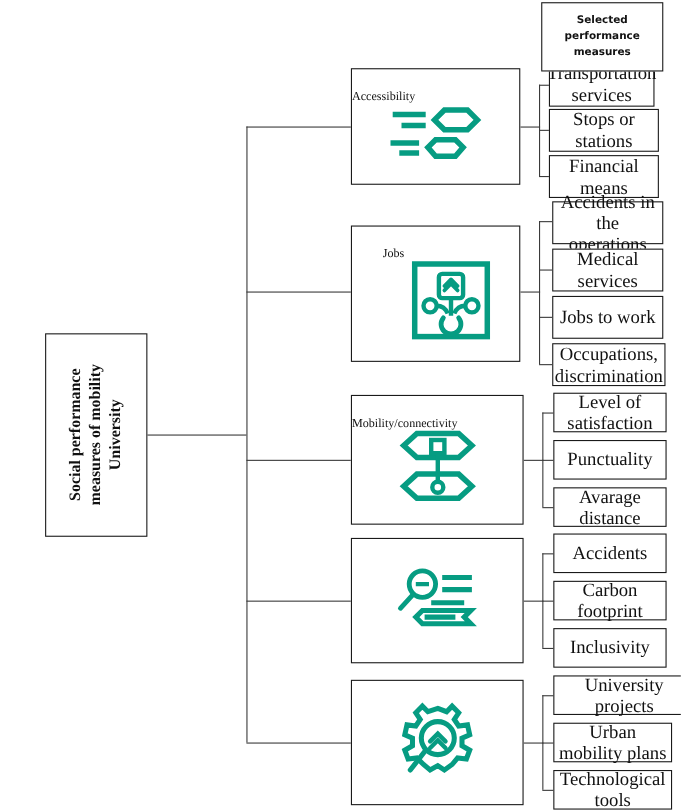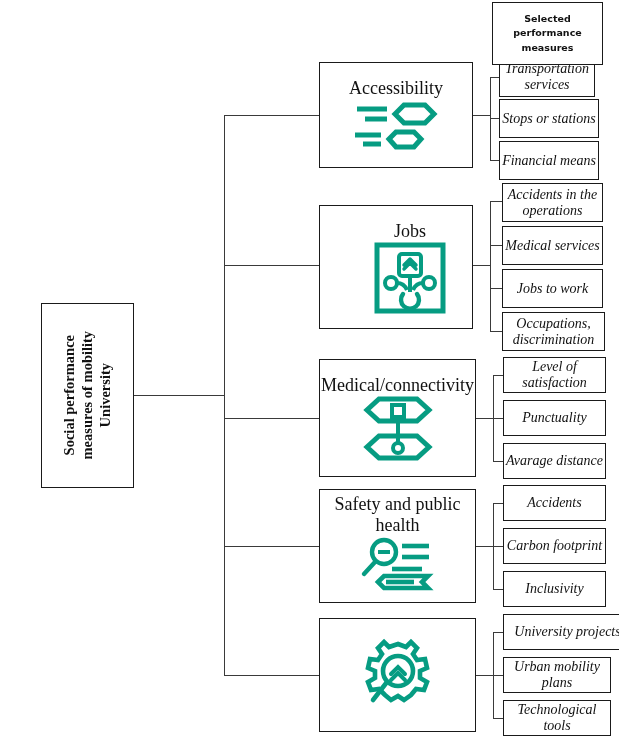--- a/index.html
+++ b/index.html
@@ -23,35 +23,34 @@
     border: 1px solid #1a1a1a;
     background: #ffffff;
     display: flex;
     align-items: center;
     justify-content: center;
     text-align: center;
     color: #111111;
     font-family: "Liberation Serif", serif;
   }
   .leaf-box {
-    font-size: 14px;
+    font-size: 17px;
     line-height: 1.12;
     padding: 0 2px;
-    font-style: italic;
   }
   .cat-box {
     font-size: 12.5px;
     align-items: flex-start;
     justify-content: center;
     flex-direction: column;
   }
   .cat-label {
     width: 100%;
-    text-align: center;
-    font-size: 18px;
+    text-align: left;
+    font-size: 11px;
     color: #111111;
   }
   .cat-icon {
     width: 100%;
     display: flex;
     align-items: center;
     justify-content: center;
   }
   .header-box-bold {
     font-family: "DejaVu Sans", sans-serif;
@@ -167,34 +166,33 @@
         <circle cx="55" cy="41" r="6" fill="none" stroke="#069c82" stroke-width="4"></circle>
         <path d="M23 41 Q30 41 33 48" fill="none" stroke="#069c82" stroke-width="4"></path>
         <path d="M49 41 Q42 41 39 48" fill="none" stroke="#069c82" stroke-width="4"></path>
         <line x1="36" y1="34" x2="36" y2="50" stroke="#069c82" stroke-width="4"></line>
         <path d="M29 52 A9 9 0 1 0 43 52" fill="none" stroke="#069c82" stroke-width="4.4" stroke-linecap="round"></path>
       </svg>
     </span>
   </div>
 
   <div class="box cat-box" style="left:319px; top:359px; width:157px; height:118px;">
-    <span class="cat-label">Medical/connectivity</span>
+    <span class="cat-label">Mobility/connectivity</span>
     <span class="cat-icon">
       <svg width="78" height="66" viewBox="0 0 78 66">
         <path d="M39 3 L58 3 L70 14 L58 25 L39 25 L20 25 L8 14 L20 3 Z" fill="none" stroke="#069c82" stroke-width="5" stroke-linejoin="miter"></path>
         <path d="M39 40 L58 40 L70 51 L58 62 L39 62 L20 62 L8 51 L20 40 Z" fill="none" stroke="#069c82" stroke-width="5" stroke-linejoin="miter"></path>
         <rect x="33" y="9" width="12" height="12" fill="none" stroke="#069c82" stroke-width="4"></rect>
         <line x1="39" y1="21" x2="39" y2="47" stroke="#069c82" stroke-width="4"></line>
         <circle cx="39" cy="52" r="5" fill="none" stroke="#069c82" stroke-width="4"></circle>
       </svg>
     </span>
   </div>
 
   <div class="box cat-box" style="left:319px; top:489px; width:157px; height:114px;">
-    <span class="cat-label">Safety and public health</span>
     <span class="cat-icon">
       <svg width="84" height="62" viewBox="0 0 84 62">
         <circle cx="28" cy="16" r="12" fill="none" stroke="#069c82" stroke-width="4.4"></circle>
         <line x1="19" y1="26" x2="8" y2="38" stroke="#069c82" stroke-width="4.4" stroke-linecap="round"></line>
         <line x1="22" y1="16" x2="34" y2="16" stroke="#069c82" stroke-width="4"></line>
         <line x1="46" y1="10" x2="73" y2="10" stroke="#069c82" stroke-width="4.6"></line>
         <line x1="46" y1="21" x2="73" y2="21" stroke="#069c82" stroke-width="4.6"></line>
         <line x1="36" y1="33" x2="66" y2="33" stroke="#069c82" stroke-width="4.6"></line>
         <path d="M22 46 L28 40 L72 40 L66 46 L72 52 L28 52 Z" fill="none" stroke="#069c82" stroke-width="4.6" stroke-linejoin="miter"></path>
         <line x1="30" y1="46" x2="58" y2="46" stroke="#069c82" stroke-width="4.6"></line>

